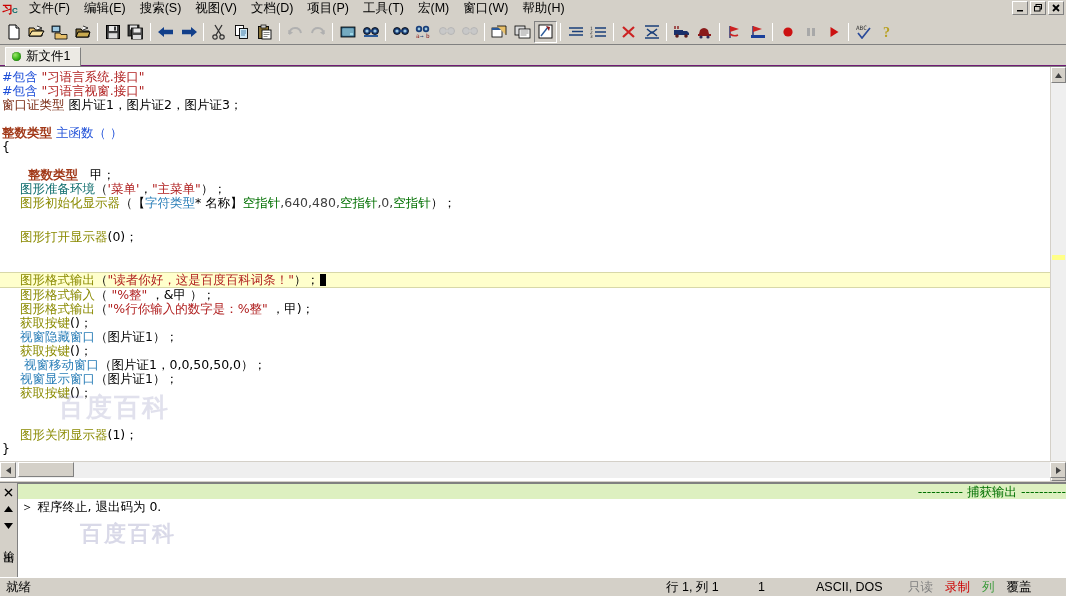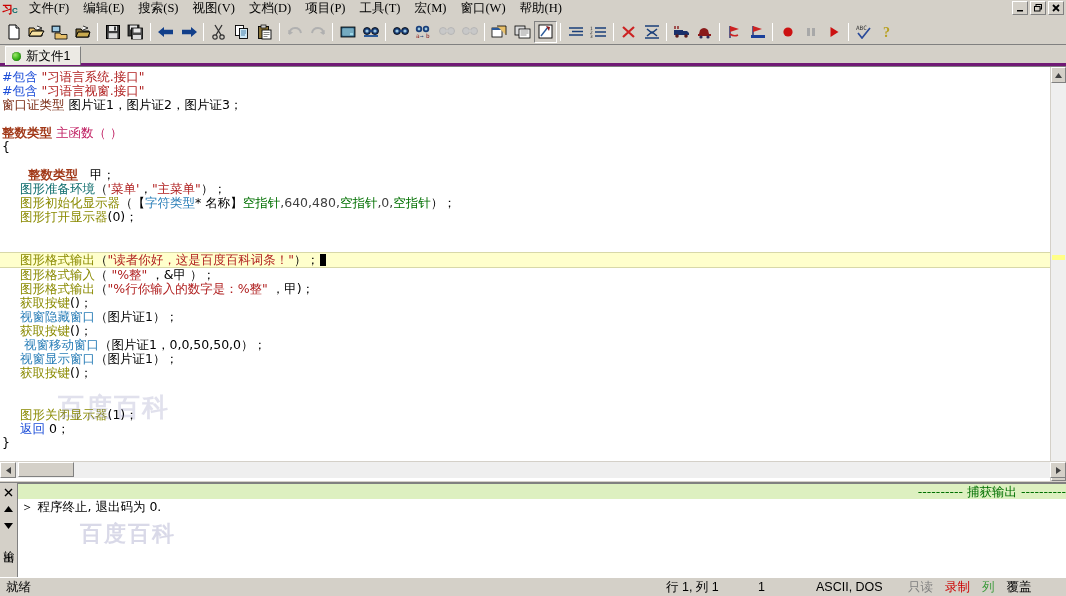--- a/index.html
+++ b/index.html
@@ -27,21 +27,21 @@
     width: 16px; height: 15px; margin-right: 4px;
     position: relative; flex: 0 0 auto;
     display: flex; align-items: center; justify-content: center;
     font-size: 10px; font-weight: bold;
   }
   .app-icon .g1 { color: #cc0000; font-size: 11px; line-height: 1; }
   .app-icon .g2 { color: #006666; font-size: 8px; line-height: 1; margin-left: -1px; margin-top: 3px;}
   .menu-item {
     padding: 1px 7px 2px 7px;
     font-size: 12.5px; line-height: 15px;
-    white-space: nowrap; cursor: default; color: #000; font-family: Liberation Serif, serif;
+    white-space: nowrap; cursor: default; color: #000;
   }
   .wincontrols {
     position: absolute; right: 2px; top: 1px;
     display: flex; gap: 2px;
   }
   .wc {
     width: 16px; height: 14px;
     background: #d4d0c8;
     border: 1px solid;
     border-color: #ffffff #808080 #808080 #ffffff;
@@ -63,23 +63,23 @@
     cursor: default; border: 1px solid transparent;
   }
   .tbtn.pressed { border-color: #808080 #ffffff #ffffff #808080; background: #cfcbc4; }
   .tsep { width: 7px; height: 20px; display: flex; align-items: center; justify-content: center; }
   .tsep i { display: block; width: 1px; height: 18px; background: #808080; border-right: 1px solid #fff; }
   .tbtn svg { display:block; }
 
   
   .tabstrip {
     height: 21px; background: #d4d0c8;
-    display: flex; align-items: flex-start;
+    display: flex; align-items: center;
     padding-left: 5px;
-    border-bottom: 3px solid #701a75;
+    border-bottom: 1px solid #701a75;
   }
   .tab {
     height: 19px; display: flex; align-items: center;
     padding: 0 10px 0 6px; gap: 5px;
     background: #eceae4;
     border: 1px solid; border-color: #ffffff #808080 #eceae4 #ffffff;
     border-bottom: none;
     font-size: 12.5px; cursor: default; position: relative; top: 1px;
   }
   .tabdot {
@@ -122,21 +122,21 @@
   
   .c-pre   { color: #1d4ed8; }
   .c-str   { color: #b02020; }
   .c-kw    { color: #a23a1a; font-weight: bold; }
   .c-type  { color: #7a2b14; }
   .c-fn    { color: #0b6b6b; }
   .c-fn3   { color: #2b7fb8; }
   .c-num   { color: #404040; }
   .c-plain { color: #000000; }
   .c-green { color: #007000; text-align: right; }
-  .c-pink  { color: #be185d; }
+  .c-pink  { color: #1d4ed8; }
   .c-olive { color: #8a8a00; }
 
   
   .wmark {
     position: absolute; pointer-events: none;
     color: rgba(130,130,180,0.30);
     font-size: 20px; font-weight: bold;
     letter-spacing: 2px;
     font-family: "DejaVu Sans", sans-serif;
   }
@@ -574,36 +574,35 @@
     <div class="cline" style="padding-left: 2px;"><span class="c-pre">#包含 </span><span class="c-str">"习语言系统.接口"</span></div>
         <div class="cline" style="padding-left: 2px;"><span class="c-pre">#包含 </span><span class="c-str">"习语言视窗.接口"</span></div>
         <div class="cline" style="padding-left: 2px;"><span class="c-type">窗口证类型</span><span class="c-plain"> 图片证1，图片证2，图片证3；</span></div>
         <div class="cline" style="padding-left: 2px;">&nbsp;</div>
         <div class="cline" style="padding-left: 2px;"><span class="c-kw">整数类型</span><span class="c-pink"> 主函数（ ）</span></div>
         <div class="cline" style="padding-left: 2px;"><span class="c-plain">{</span></div>
         <div class="cline" style="padding-left: 2px;">&nbsp;</div>
         <div class="cline" style="padding-left: 28px;"><span class="c-kw">整数类型</span><span class="c-plain">   甲；</span></div>
         <div class="cline" style="padding-left: 20px;"><span class="c-fn">图形准备环境</span><span class="c-plain">（</span><span class="c-str">'菜单'</span><span class="c-plain">，</span><span class="c-str">"主菜单"</span><span class="c-plain">）；</span></div>
         <div class="cline" style="padding-left: 20px;"><span class="c-olive">图形初始化显示器</span><span class="c-plain">（【</span><span class="c-fn3">字符类型</span><span class="c-plain">* 名称】</span><span class="c-green">空指针</span><span class="c-num">,640,480,</span><span class="c-green">空指针</span><span class="c-num">,0,</span><span class="c-green">空指针</span><span class="c-plain">）；</span></div>
-        <div class="cline" style="padding-left: 20px;"><span class="c-olive">图形打开显示器</span><span class="c-plain">(0)；</span></div>
+        <div class="cline" style="padding-left: 20px; margin-top: 20px;"><span class="c-olive">图形打开显示器</span><span class="c-plain">(0)；</span></div>
         <div class="cline" style="padding-left: 2px;">&nbsp;</div>
         <div class="cline" style="padding-left: 2px;">&nbsp;</div>
         <div class="cline hl" style="padding-left: 20px;"><span class="c-olive">图形格式输出</span><span class="c-plain">（</span><span class="c-str">"读者你好，这是百度百科词条！"</span><span class="c-plain">）；</span><span class="caret"></span></div>
         <div class="cline" style="padding-left: 20px;"><span class="c-olive">图形格式输入</span><span class="c-plain">（ </span><span class="c-str">"%整"</span><span class="c-plain"> ，&amp;甲 ）；</span></div>
         <div class="cline" style="padding-left: 20px;"><span class="c-olive">图形格式输出</span><span class="c-plain">（</span><span class="c-str">"%行你输入的数字是：%整"</span><span class="c-plain"> ，甲)；</span></div>
         <div class="cline" style="padding-left: 20px;"><span class="c-olive">获取按键</span><span class="c-plain">()；</span></div>
         <div class="cline" style="padding-left: 20px;"><span class="c-fn3">视窗隐藏窗口</span><span class="c-plain">（图片证1）；</span></div>
         <div class="cline" style="padding-left: 20px;"><span class="c-olive">获取按键</span><span class="c-plain">()；</span></div>
         <div class="cline" style="padding-left: 24px;"><span class="c-fn3">视窗移动窗口</span><span class="c-plain">（图片证1，0,0,50,50,0）；</span></div>
         <div class="cline" style="padding-left: 20px;"><span class="c-fn3">视窗显示窗口</span><span class="c-plain">（图片证1）；</span></div>
         <div class="cline" style="padding-left: 20px;"><span class="c-olive">获取按键</span><span class="c-plain">()；</span></div>
         <div class="cline" style="padding-left: 2px;">&nbsp;</div>
         <div class="cline" style="padding-left: 2px;">&nbsp;</div>
         <div class="cline" style="padding-left: 20px;"><span class="c-olive">图形关闭显示器</span><span class="c-plain">(1)；</span></div>
-        <div class="cline" style="padding-left: 20px;"><span class="c-pre">返回</span><span class="c-plain"> 0；</span></div>
         <div class="cline" style="padding-left: 2px;"><span class="c-plain">}</span></div>
       </div>
     <div class="vsb">
       <div class="sbtn">
         <svg width="7" height="5" viewBox="0 0 7 5">
             <path d="M3.5 0 L7 5 L0 5 Z" fill="#404040"></path>
           </svg>
       </div>
       <div class="sbtrack">
         <div class="sb-mark" style="top:172px;"></div>

